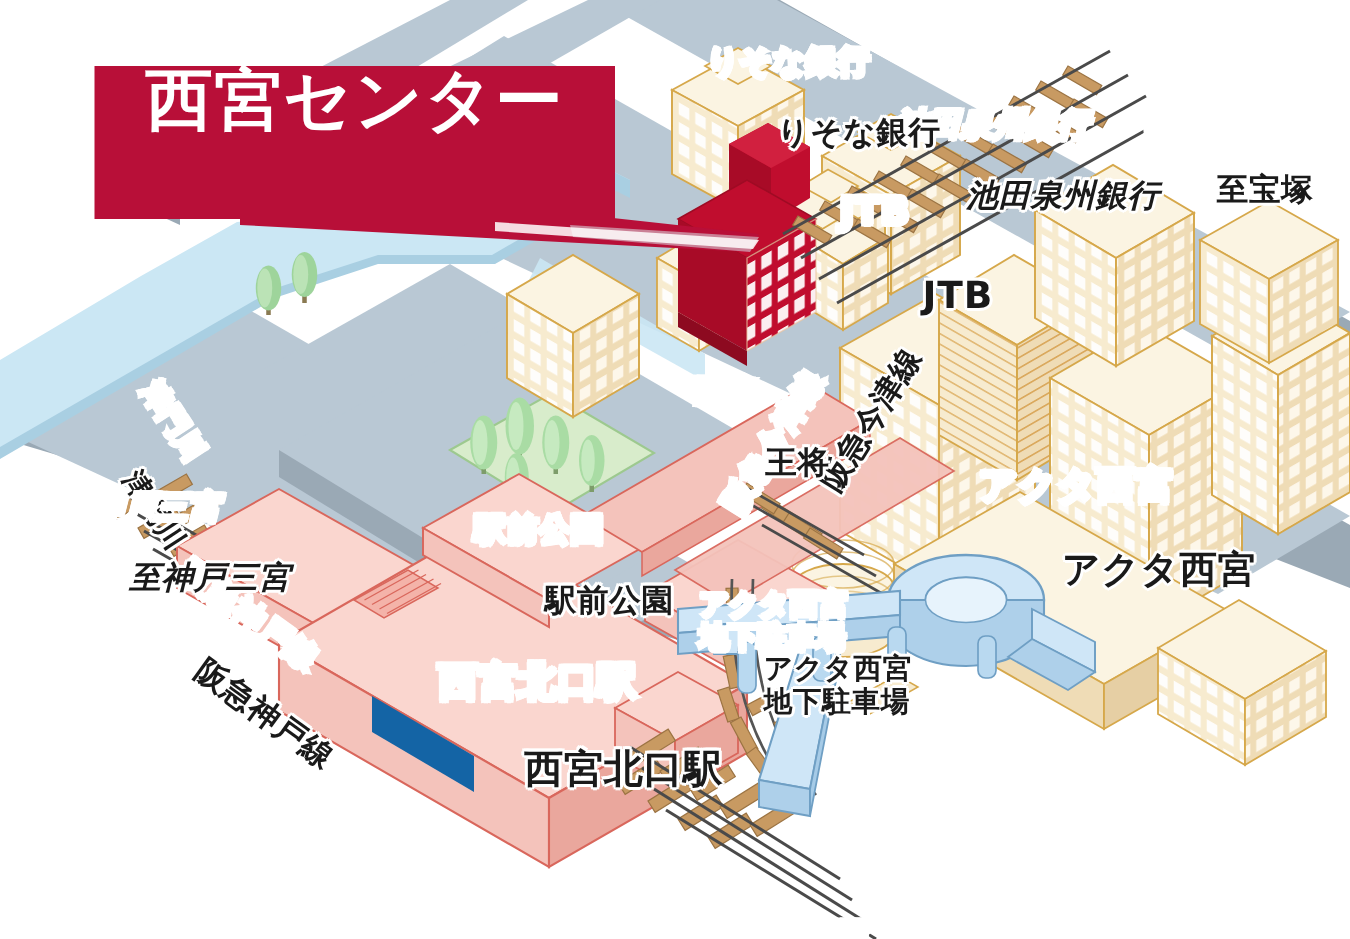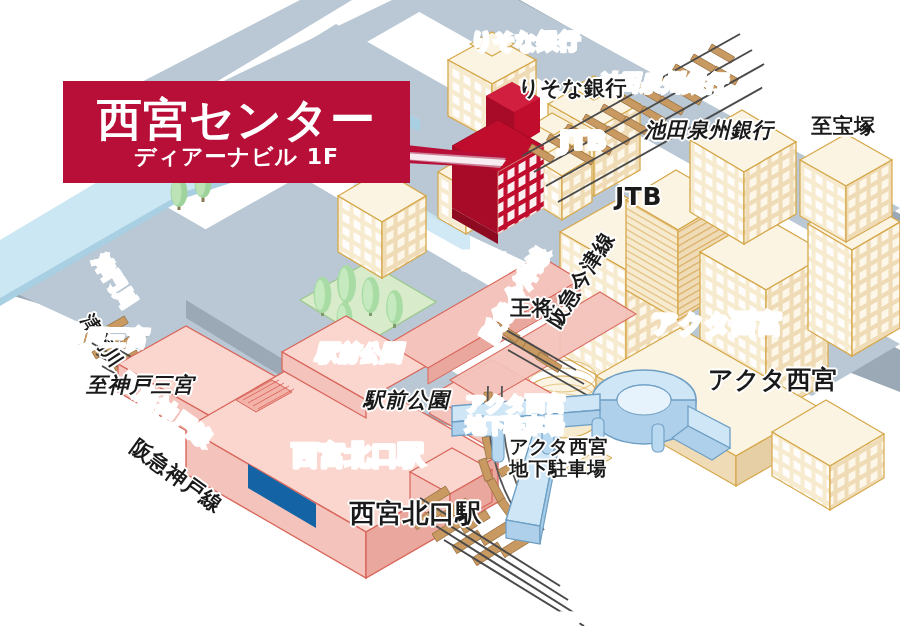--- a/index.html
+++ b/index.html
@@ -51,23 +51,22 @@
   .rot-river{transform:rotate(57deg);transform-origin:0 0;}
 
   
   #callout{
     position:absolute;
     left:63px;top:44px;
     width:347px;height:102px;
     background:#b80f38;
     z-index:30;
     display:flex;flex-direction:column;
-    align-items:center;justify-content:center;
+    align-items:center;
     box-sizing:border-box;
-    margin-top:37px;
   }
   #callout .c-title{
     color:#ffffff;
     font-family:"DejaVu Sans","Liberation Sans",sans-serif;
     font-weight:700;
     font-size:45px;
     line-height:1;
     letter-spacing:1px;
     margin:0 0 4px 0;
     white-space:pre;
@@ -473,21 +472,20 @@
     </g>
 
     <g>
       <path d="M 566 468 L 598 450 L 612 458 L 580 476 Z" fill="#f7ebcf" stroke="#d6a84b" stroke-width="1"></path>
     </g>
 
   </svg>
 
   <div id="callout">
     <div class="c-title">西宮センター</div>
-    <div class="c-sub">ディアーナビル 1F</div>
   </div>
 
   <div class="lbl t-md" style="left:440px;top:6px;text-align:right;">
     <span class="lbl-inner">
       <span class="lbl-stroke">りそな銀行</span>
       <span class="lbl-fill">りそな銀行</span>
     </span>
   </div>
 
   <div class="lbl t-md" style="left:566px;top:48px;font-style:italic;">
@@ -546,21 +544,21 @@
     </span>
   </div>
 
   <div class="lbl t-md rot-imazu" style="left:441px;top:348px;">
     <span class="lbl-inner">
       <span class="lbl-stroke">阪急今津線</span>
       <span class="lbl-fill">阪急今津線</span>
     </span>
   </div>
 
-  <div class="lbl t-md" style="left:285px;top:318px;font-style:italic;">
+  <div class="lbl t-md" style="left:285px;top:318px;">
     <span class="lbl-inner">
       <span class="lbl-stroke">駅前公園</span>
       <span class="lbl-fill">駅前公園</span>
     </span>
   </div>
 
   <div class="lbl t-sm" style="left:438px;top:372px;">
     <span class="lbl-inner">
       <span class="lbl-stroke">アクタ西宮</span>
       <span class="lbl-fill">アクタ西宮</span>

